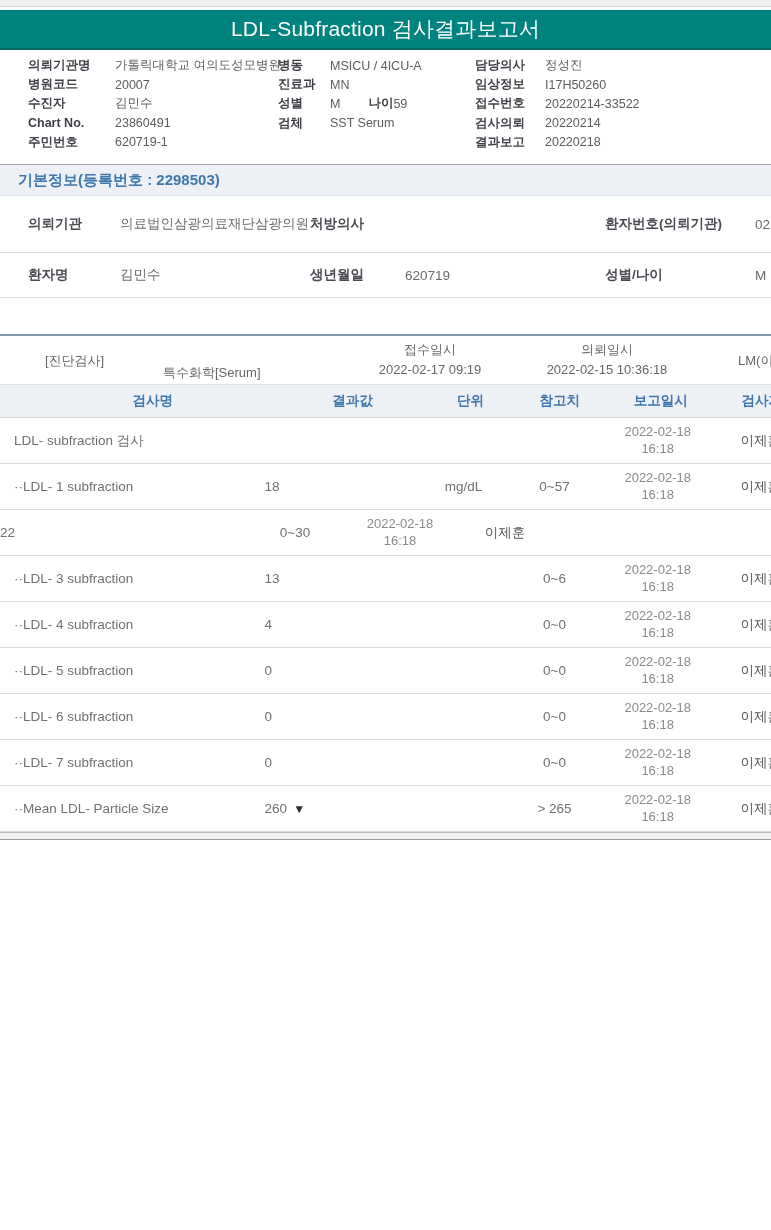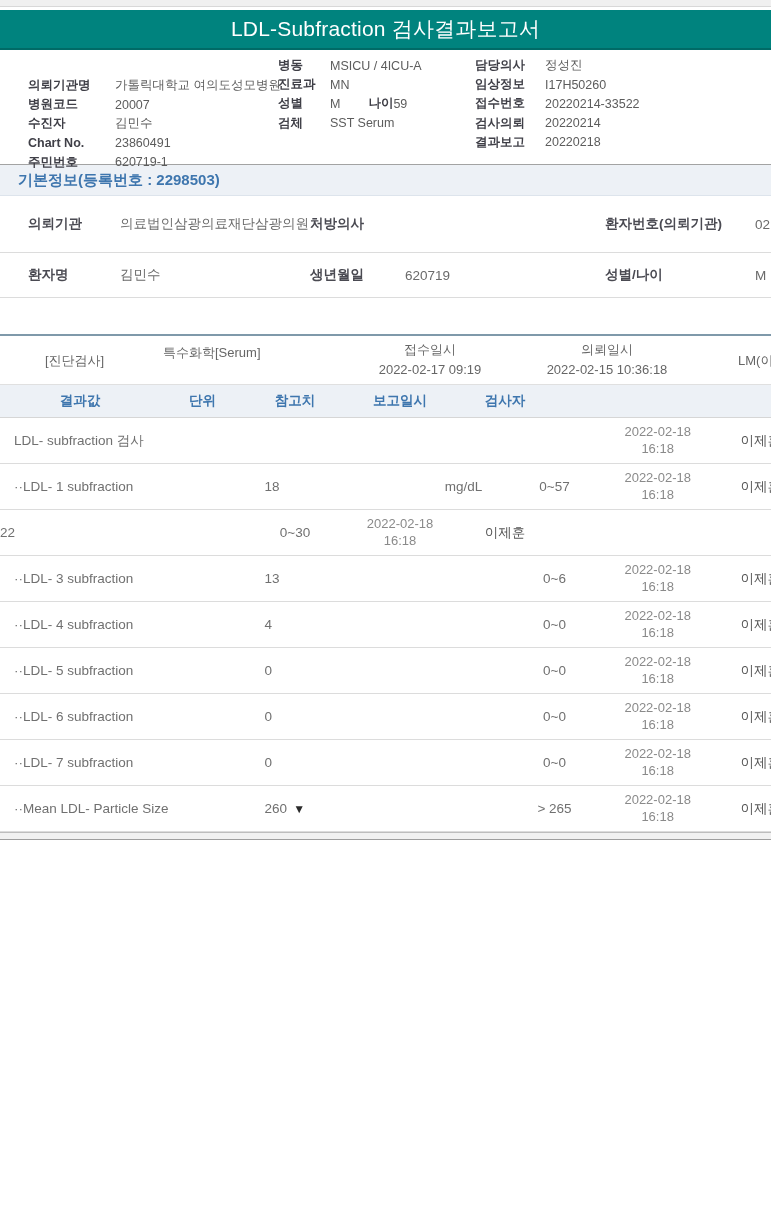--- a/index.html
+++ b/index.html
@@ -21,21 +21,21 @@
   .title-bar h1{
     margin:0;color:#ffffff;font-size:21px;font-weight:normal;letter-spacing:.2px;
   }
 
   
   .patient-header{position:relative;width:771px;height:100px;margin-top:6px;font-size:12.5px;}
   .ph-col{position:absolute;top:0;}
   .ph-row{display:flex;height:19.2px;align-items:center;}
   .ph-label{font-weight:bold;color:#3f3f47;flex:0 0 auto;}
   .ph-value{color:#5c5c5c;white-space:nowrap;}
-  #ph-col1{left:28px;margin-top:20px;} #ph-col1 .ph-label{width:87px;}
+  #ph-col1{left:28px;} #ph-col1 .ph-label{width:87px;}
   #ph-col2{left:278px;} #ph-col2 .ph-label{width:52px;}
   #ph-col3{left:475px;} #ph-col3 .ph-label{width:70px;}
   .ph-label2{font-weight:bold;color:#3f3f47;margin-left:28px;}
   .ph-value2{color:#5c5c5c;}
 
   
   .hr-dark{width:771px;border-top:1px solid #a3a3a3;margin-top:8px;}
   .section-bar{
     width:771px;height:30px;background:#edf1f6;border-bottom:1px solid #dde4ec;
     display:flex;align-items:center;
@@ -53,21 +53,21 @@
   .il2{width:95px;} .iv2{width:200px;}
   .il3{width:150px;} .iv3{flex:1;}
 
   
   .exam-band{
     position:relative;width:810px;height:48px;margin-top:36px;
     border-top:2px solid #7f99aa;border-bottom:1px solid #e0e0e0;
     color:#666;font-size:13px;
   }
   .eb-cat{position:absolute;left:45px;top:16px;}
-  .eb-group{position:absolute;left:163px;top:8px;}
+  .eb-group{position:absolute;left:163px;top:28px;}
   .eb-two{position:absolute;top:4px;text-align:center;line-height:1.55;}
   .eb-receipt{left:330px;width:200px;}
   .eb-request{left:507px;width:200px;}
   .eb-extra{position:absolute;left:738px;top:16px;white-space:nowrap;}
 
   
   .results{width:810px;}
   .r-head{
     display:flex;background:#edf1f6;height:32px;align-items:center;
     border-bottom:1px solid #d6d6d6;color:#3e76ae;font-weight:bold;font-size:13.5px;
@@ -201,20 +201,21 @@
     </div>
     <div class="eb-two eb-request">
       <div>의뢰일시</div>
       <div>2022-02-15 10:36:18</div>
     </div>
     <span class="eb-extra">LM(이</span>
   </div>
 
   <div class="results">
     <div class="r-head" id="r-head">
+        <div class="c-name">검사명</div>
         <div class="c-result">결과값</div>
         <div class="c-unit">단위</div>
         <div class="c-ref">참고치</div>
         <div class="c-date">보고일시</div>
         <div class="c-tester">검사자</div>
       </div>
     <div id="r-body">
         <div class="r-row">
           <div class="c-name">LDL- subfraction 검사</div>
           <div class="c-result"></div>

